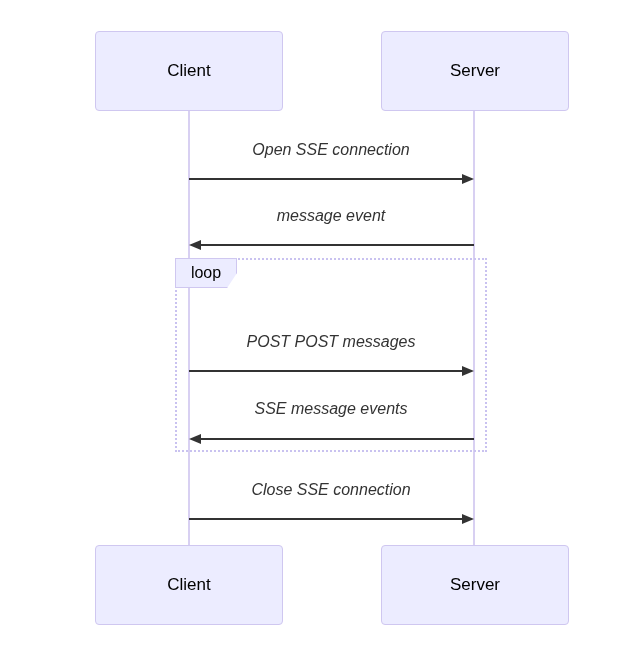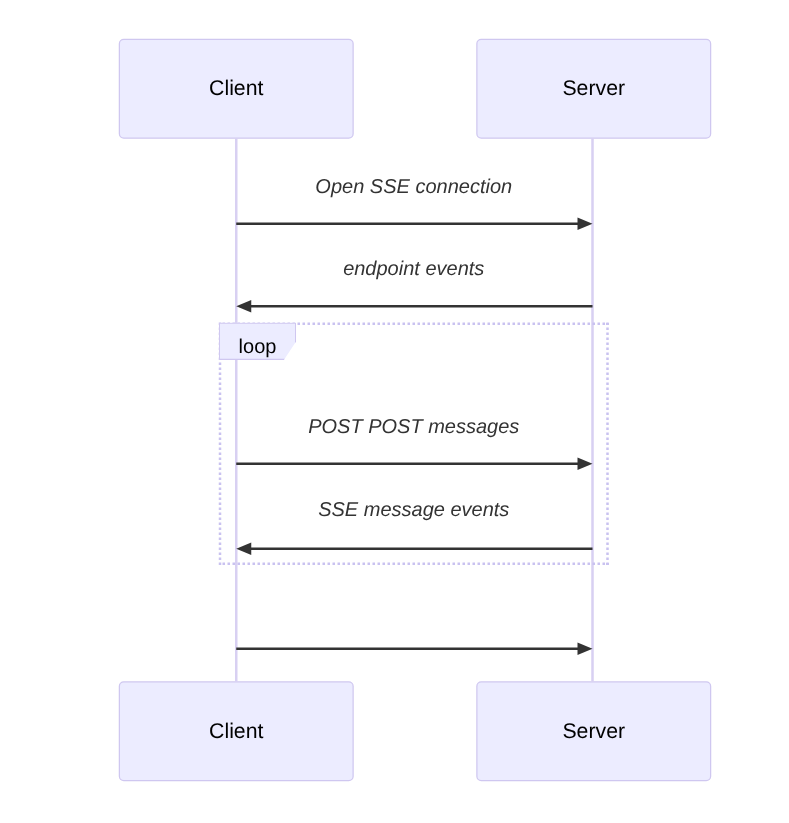--- a/index.html
+++ b/index.html
@@ -100,21 +100,21 @@
     position: absolute;
     left: 175px;
     top: 258px;
     width: 62px;
     height: 30px;
     background: #ECECFF;
     border: 1px solid #CFC7F0;
     box-sizing: border-box;
     clip-path: polygon(0 0, 100% 0, 100% 50%, 84% 100%, 0 100%);
     display: flex;
-    align-items: flex-end;
+    align-items: center;
     justify-content: center;
     font-size: 16px;
     color: #000000;
   }
   .loop-cond {
     position: absolute;
     left: 175px;
     top: 263px;
     width: 312px;
     text-align: center;
@@ -135,38 +135,39 @@
   <div class="loop-tab">
     <span>loop</span>
   </div>
 
   <div class="msg-label m0">Open SSE connection</div>
   <div class="arrow dir-right a0">
     <span class="shaft"></span>
     <span class="head"></span>
   </div>
 
-  <div class="msg-label m1">endpoint events</div>
+  <div class="msg-label m1">message event</div>
   <div class="arrow dir-left a1">
     <span class="shaft"></span>
     <span class="head"></span>
   </div>
 
   <div class="msg-label m2">POST POST messages</div>
   <div class="arrow dir-right a2">
     <span class="shaft"></span>
     <span class="head"></span>
   </div>
 
   <div class="msg-label m3">SSE message events</div>
   <div class="arrow dir-left a3">
     <span class="shaft"></span>
     <span class="head"></span>
   </div>
 
+  <div class="msg-label m4">Close SSE connection</div>
   <div class="arrow dir-right a4">
     <span class="shaft"></span>
     <span class="head"></span>
   </div>
 
   <div class="actor pos-top col-client">
     <span>Client</span>
   </div>
   <div class="actor pos-top col-server">
     <span>Server</span>

